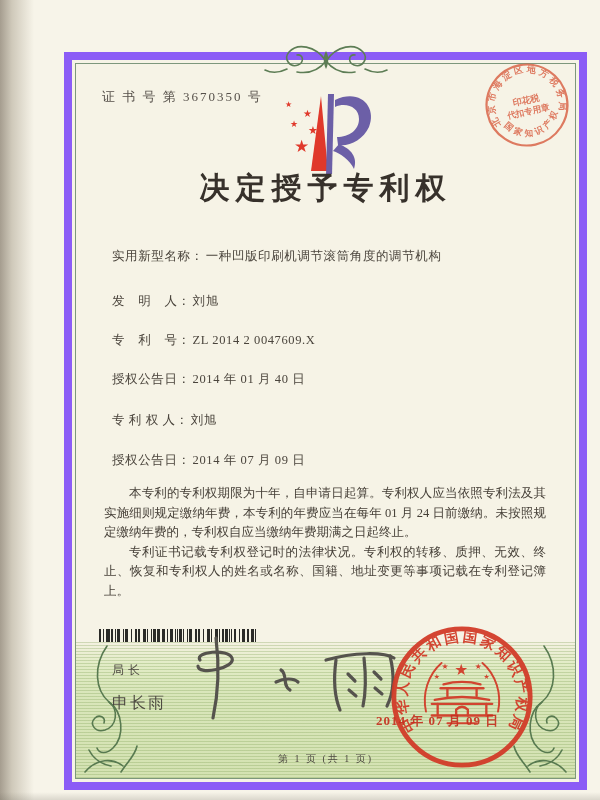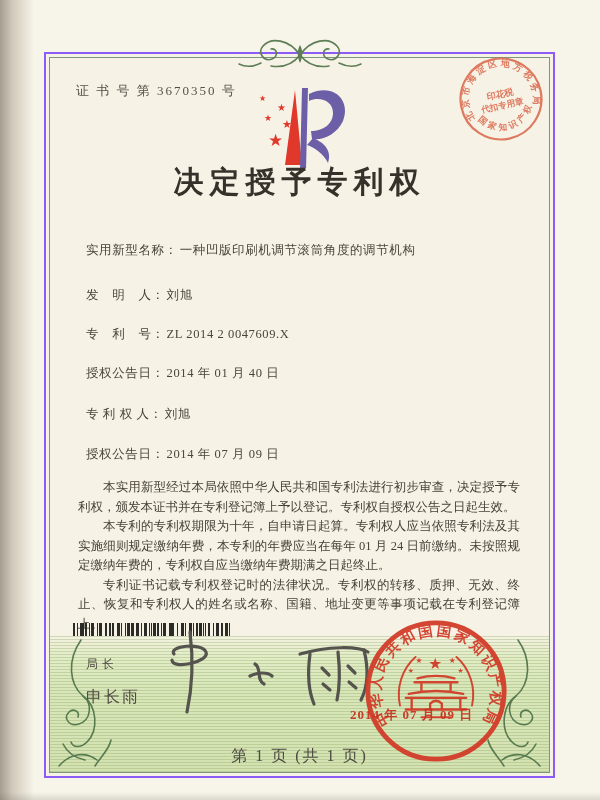--- a/index.html
+++ b/index.html
@@ -8,22 +8,22 @@
     background:#fdfdfa;
     font-family:"Liberation Serif","DejaVu Serif",serif;
   }
   .paper{position:absolute;inset:0;background:#f7f4e9;}
   .spine-shadow{position:absolute;left:0;top:0;bottom:0;width:34px;
     background:linear-gradient(90deg,#a59d8f 0,#cfc9ba 35%,rgba(247,244,233,0) 100%);}
   .bottom-shadow{position:absolute;left:0;right:0;bottom:0;height:8px;
     background:linear-gradient(0deg,rgba(90,85,75,.18),rgba(90,85,75,0));}
 
   
-  .frame{position:absolute;left:44px;top:52px;width:507px;height:722px;
-    border:2px solid #8b5cf6;background:#f6f3e6;}
+  .frame{position:absolute;left:64px;top:52px;width:507px;height:722px;
+    border:8px solid #8b5cf6;background:#f6f3e6;}
   .frame-inner{position:absolute;inset:3px;border:1px solid #7d977c;pointer-events:none;}
 
   .top-ornament{position:absolute;left:50%;top:-21px;transform:translateX(-50%);}
 
   .cert-number{position:absolute;left:30px;top:28px;font-size:13px;letter-spacing:2px;
     color:#56504a;}
 
   .logo{position:absolute;left:205px;top:14px;}
 
   .title{position:absolute;left:0;right:0;top:108px;text-align:center;margin:0;
@@ -50,21 +50,21 @@
   .green .stripes{position:absolute;inset:0;
     background:repeating-linear-gradient(180deg,rgba(124,158,82,.30) 0 1px,rgba(124,158,82,0) 1px 3px);}
 
   .signer{position:absolute;left:36px;top:20px;color:#4e4a42;}
   .signer .s-title{font-size:12px;letter-spacing:4px;}
   .signer .s-name{font-size:16px;letter-spacing:2px;margin-top:14px;}
 
   .signature{position:absolute;left:100px;top:-12px;}
 
   .page-footer{position:absolute;left:0;right:0;top:110px;text-align:center;
-    font-size:16px;letter-spacing:2px;color:#4e4a42;border-radius:6px;}
+    font-size:10px;letter-spacing:2px;color:#4e4a42;border-radius:6px;}
 
   .corner-ornament{position:absolute;bottom:2px;}
   .corner-ornament.left{left:3px;}
   .corner-ornament.right{right:3px;transform:scaleX(-1);}
 
   
   .office-seal{position:absolute;left:317px;top:564px;width:146px;height:146px;opacity:.94;}
   .office-seal-date{position:absolute;left:304px;top:652px;width:170px;
     font-size:13px;font-weight:600;letter-spacing:1px;color:rgba(198,48,32,.92);}
   .tax-seal{position:absolute;left:412px;top:2px;width:86px;height:86px;
@@ -125,21 +125,20 @@
       </div>
       <div class="field" style="top:352px">
         <span class="flabel">专 利 权 人：</span><span class="fvalue">刘旭</span>
       </div>
       <div class="field" style="top:392px">
         <span class="flabel">授权公告日：</span><span class="fvalue">2014 年 07 月 09 日</span>
       </div>
     </div>
 
     <div class="legal">
-      <p>本实用新型经过本局依照中华人民共和国专利法进行初步审查，决定授予专利权，颁发本证书并在专利登记簿上予以登记。专利权自授权公告之日起生效。</p>
       <p>本专利的专利权期限为十年，自申请日起算。专利权人应当依照专利法及其实施细则规定缴纳年费，本专利的年费应当在每年 01 月 24 日前缴纳。未按照规定缴纳年费的，专利权自应当缴纳年费期满之日起终止。</p>
       <p>专利证书记载专利权登记时的法律状况。专利权的转移、质押、无效、终止、恢复和专利权人的姓名或名称、国籍、地址变更等事项记载在专利登记簿上。</p>
     </div>
 
     <div class="barcode"></div>
 
     <div class="green">
       <div class="stripes"></div>
 
       <svg class="corner-ornament left" width="60" height="132" viewBox="0 0 60 132">

